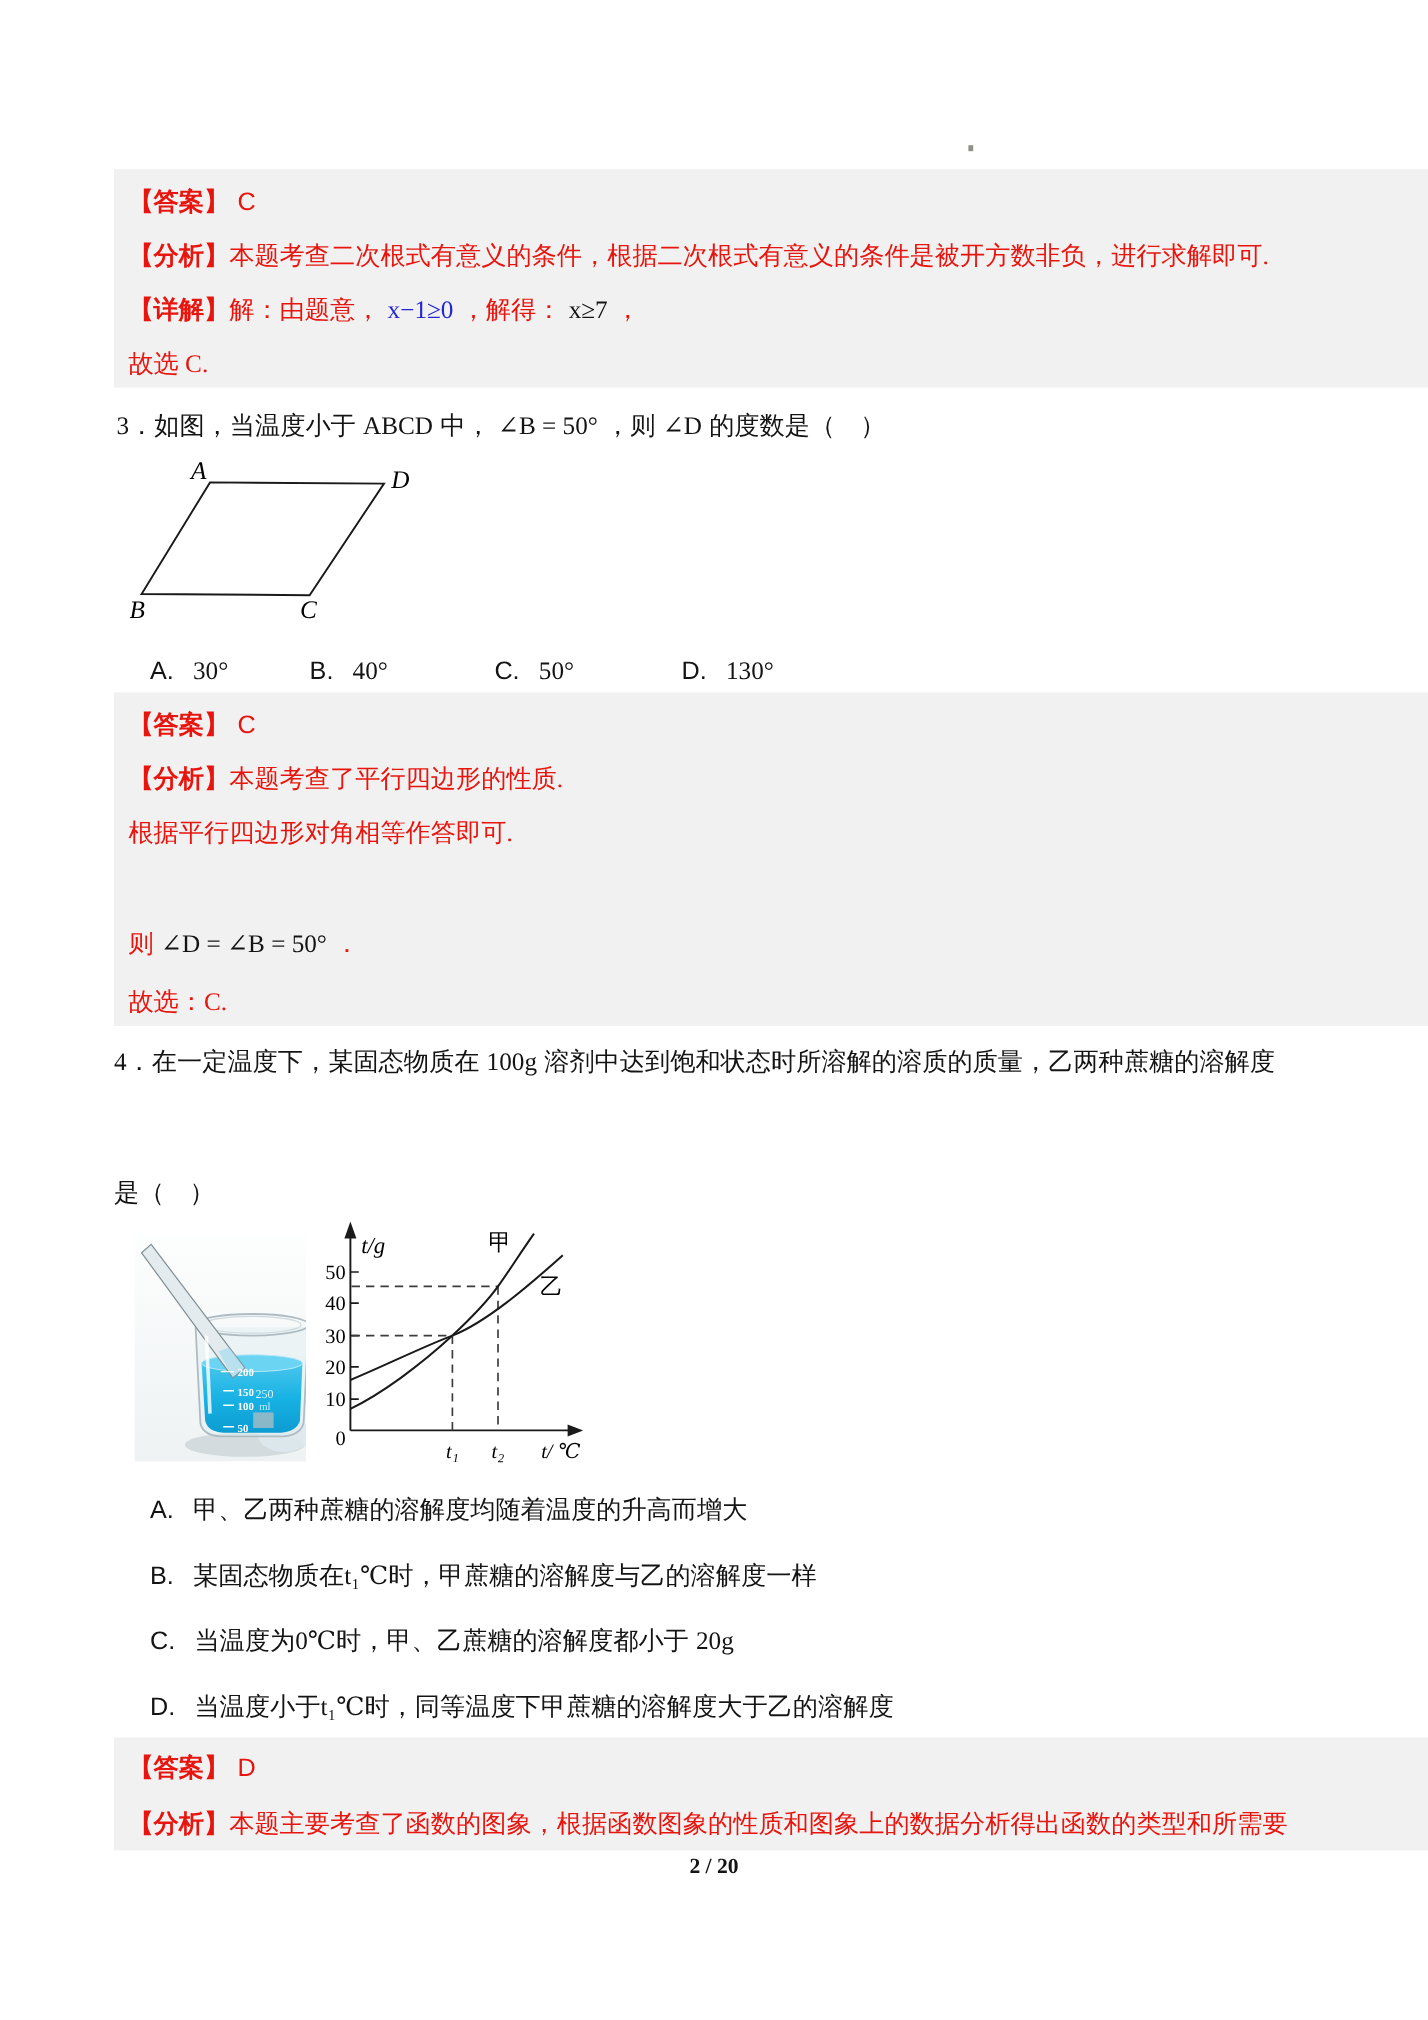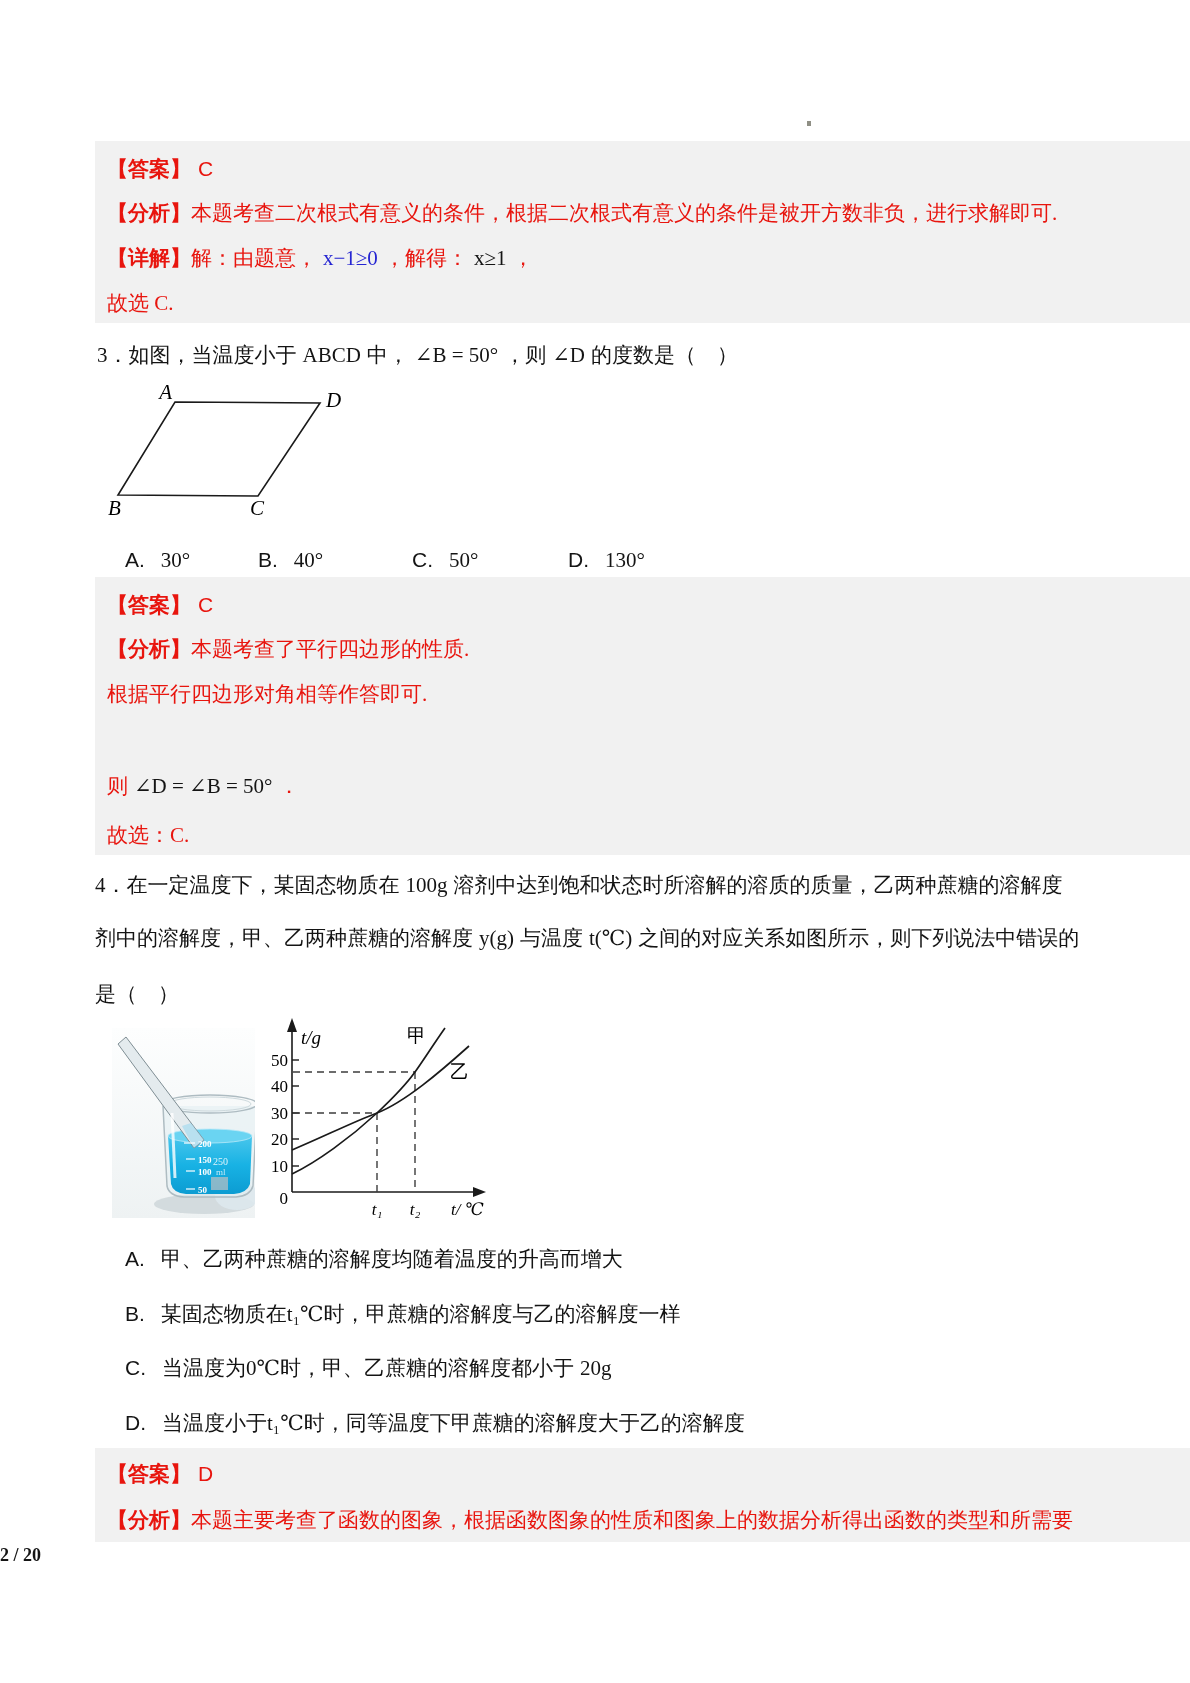--- a/index.html
+++ b/index.html
@@ -17,40 +17,40 @@
   .ln  { position: absolute; white-space: nowrap; font-size: 21px; line-height: 27px; }
   .red  { color: #e8150e; }
   .lbl  { color: #e8150e; font-weight: bold; }
   .blue { color: #2525d2; }
   .math { font-family: "Liberation Serif", "DejaVu Serif", serif; }
   .mi   { }
   .mpad { margin: 0 6px; }
   .optkey { font-family: "Liberation Sans", "DejaVu Sans", sans-serif; }
   .optval { margin-left: 16px; }
   .ansletter { font-family: "Liberation Sans", "DejaVu Sans", sans-serif; margin-left: 7px; }
-  .footer { position:absolute; left:0; top:1545px; width:1190px; text-align:left;
+  .footer { position:absolute; left:0; top:1545px; width:1190px; text-align:center;
             font-size:18px; font-weight:bold; }
   svg text { font-family: "Liberation Serif", "DejaVu Serif", serif; }
 </style>
 </head>
 <body>
 
 <div class="page">
 
   <div class="abs" style="left:807px;top:121px;width:4px;height:5px;background:#8f8f85"></div>
 
   <section class="blk" style="top:141px;height:182px">
     <div class="ln" style="left:12px;top:14px">
       <span class="lbl">【答案】</span><span class="red ansletter">C</span>
     </div>
     <div class="ln" style="left:12px;top:59px">
       <span class="lbl">【分析】</span><span class="red">本题考查二次根式有意义的条件，根据二次根式有意义的条件是被开方数非负，进行求解即可.</span>
     </div>
     <div class="ln" style="left:12px;top:104px">
-      <span class="lbl">【详解】</span><span class="red">解：由题意，</span><span class="blue math mi mpad">x−1≥0</span><span class="red">，解得：</span><span class="math mi mpad">x≥1</span><span class="red">，</span>
+      <span class="lbl">【详解】</span><span class="red">解：由题意，</span><span class="blue math mi mpad">x−1≥0</span><span class="red">，解得：</span><span class="math mi mpad">x≥7</span><span class="red">，</span>
     </div>
     <div class="ln red" style="left:12px;top:149px">故选 C.</div>
   </section>
 
   <div class="ln" style="left:97px;top:342px">
     <span>3．</span><span>如图，当温度小于</span><span class="math mi mpad">ABCD</span><span>中，</span><span class="math mpad">∠B = 50°</span><span>，则</span><span class="math mi mpad">∠D</span><span>的度数是（　）</span>
   </div>
 
   <svg class="abs" style="left:100px;top:385px" width="245" height="134" viewBox="0 0 245 134">
     <path d="M75,17 L220,18 L158,111 L18,110 Z" fill="none" stroke="#1a1a1a" stroke-width="1.6"></path>
@@ -84,23 +84,20 @@
     </div>
     <div class="ln red" style="left:12px;top:104px">根据平行四边形对角相等作答即可.</div>
     <div class="ln" style="left:12px;top:196px">
       <span class="red">则</span><span class="math mpad">∠D = ∠B = 50°</span><span class="red">．</span>
     </div>
     <div class="ln red" style="left:12px;top:245px">故选：C.</div>
   </section>
 
   <div class="ln" style="left:95px;top:872px">
     <span>4．</span><span>在一定温度下，某固态物质在</span><span class="math mpad">100g</span><span>溶剂中达到饱和状态时所溶解的溶质的质量，乙两种蔗糖的溶解度</span>
-  </div>
-  <div class="ln" style="left:95px;top:925px">
-    <span>剂中的溶解度，甲、乙两种蔗糖的溶解度</span><span class="math mi mpad">y(g)</span><span>与温度</span><span class="math mi mpad">t(℃)</span><span>之间的对应关系如图所示，则下列说法中错误的</span>
   </div>
   <div class="ln" style="left:95px;top:981px">是（　）</div>
 
   <svg class="abs" style="left:112px;top:1028px" width="143" height="190" viewBox="0 0 143 190">
     <defs>
       <linearGradient id="lq" x1="0" y1="0" x2="0" y2="1">
         <stop offset="0" stop-color="#49c6ec"></stop>
         <stop offset="0.5" stop-color="#18b2e4"></stop>
         <stop offset="1" stop-color="#0c9cd2"></stop>
       </linearGradient>

